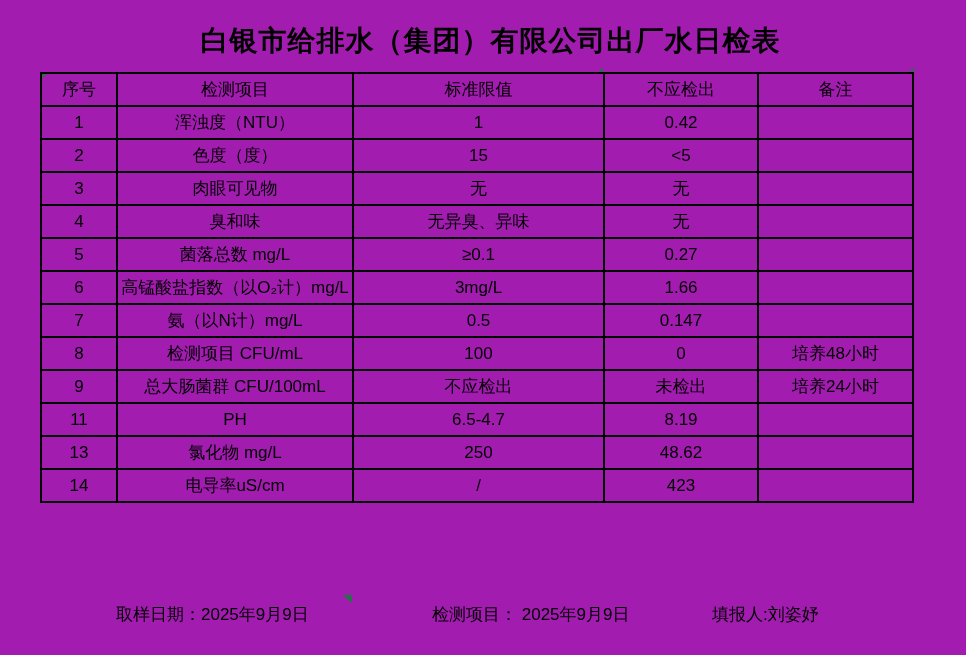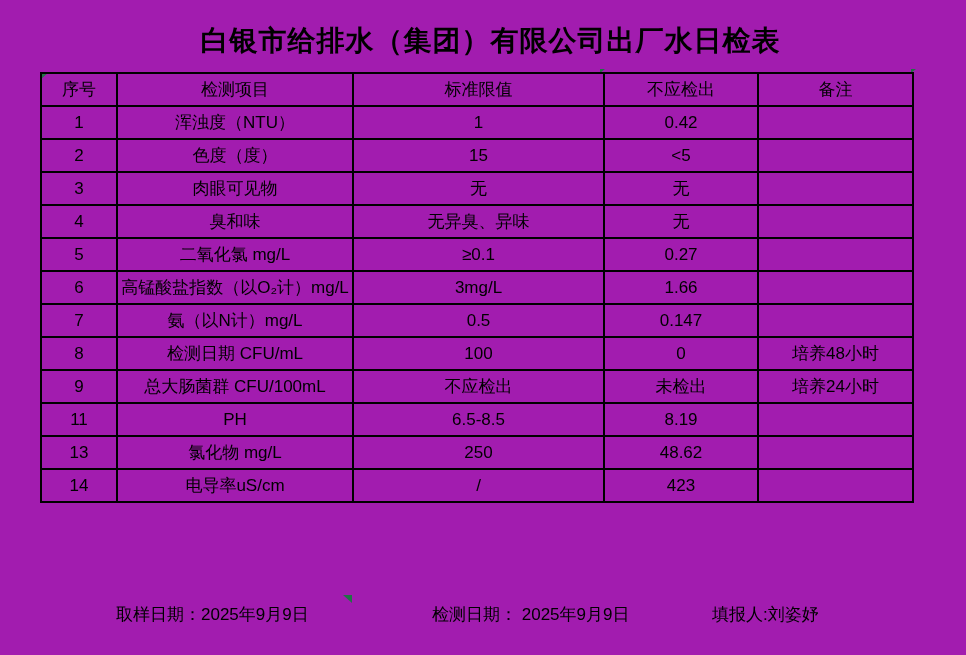--- a/index.html
+++ b/index.html
@@ -86,57 +86,57 @@
       </tr>
       <tr>
         <td>4</td>
         <td>臭和味</td>
         <td>无异臭、异味</td>
         <td>无</td>
         <td></td>
       </tr>
       <tr>
         <td>5</td>
-        <td>二氧化氯 mg/L</td>
+        <td>菌落总数 mg/L</td>
         <td>≥0.1</td>
         <td>0.27</td>
         <td></td>
       </tr>
       <tr>
         <td>6</td>
         <td>高锰酸盐指数（以O₂计）mg/L</td>
         <td>3mg/L</td>
         <td>1.66</td>
         <td></td>
       </tr>
       <tr>
         <td>7</td>
         <td>氨（以N计）mg/L</td>
         <td>0.5</td>
         <td>0.147</td>
         <td></td>
       </tr>
       <tr>
         <td>8</td>
-        <td>检测日期 CFU/mL</td>
+        <td>检测项目 CFU/mL</td>
         <td>100</td>
         <td>0</td>
         <td>培养48小时</td>
       </tr>
       <tr>
         <td>9</td>
         <td>总大肠菌群 CFU/100mL</td>
         <td>不应检出</td>
         <td>未检出</td>
         <td>培养24小时</td>
       </tr>
       <tr>
         <td>11</td>
         <td>PH</td>
-        <td>6.5-8.5</td>
+        <td>6.5-4.7</td>
         <td>8.19</td>
         <td></td>
       </tr>
       <tr>
         <td>13</td>
         <td>氯化物 mg/L</td>
         <td>250</td>
         <td>48.62</td>
         <td></td>
       </tr>
@@ -147,17 +147,17 @@
         <td>423</td>
         <td></td>
       </tr>
     </tbody>
   </table>
 
   <div class="tri tri-bottom"></div>
 
   <div class="footer">
     <span class="f-sampling">取样日期：2025年9月9日</span>
-    <span class="f-test">检测日期： 2025年9月9日</span>
+    <span class="f-test">检测项目： 2025年9月9日</span>
     <span class="f-reporter">填报人:刘姿妤</span>
   </div>
 
 </div>
 
 </body></html>

